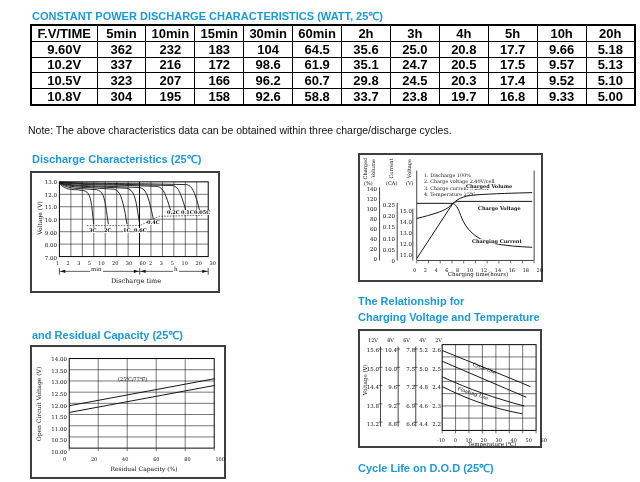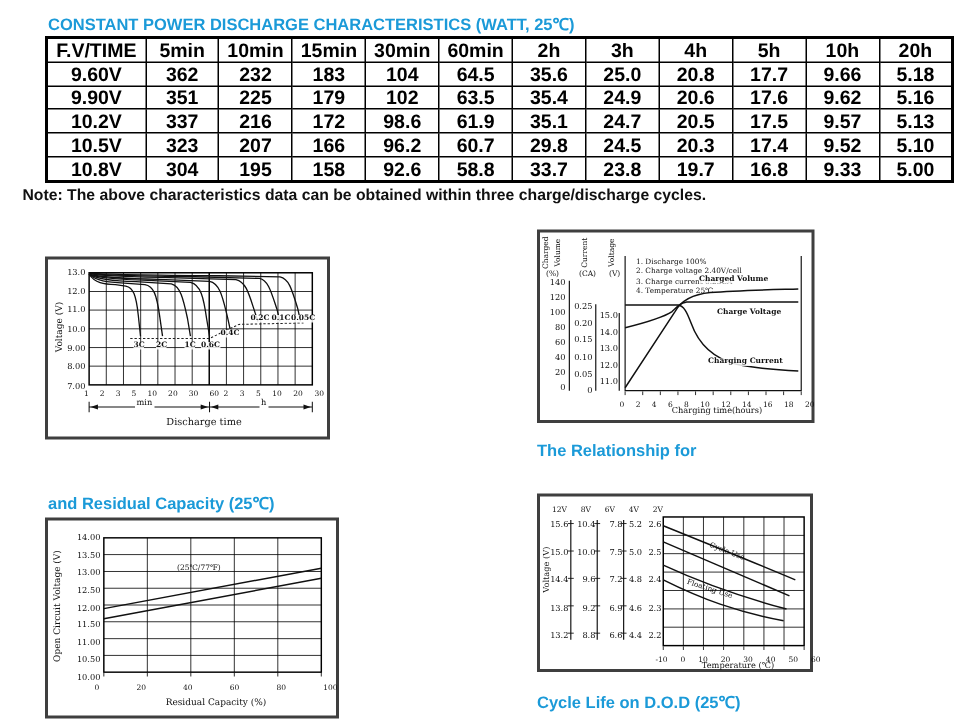--- a/index.html
+++ b/index.html
@@ -3,21 +3,21 @@
 <meta charset="utf-8">
 <style>
   html,body{margin:0;padding:0;background:#fff;}
   .page{position:relative;width:640px;height:482px;background:#fff;overflow:hidden;
         font-family:"Liberation Sans",sans-serif;}
   .main-title{position:absolute;left:32px;top:8px;font-size:11px;font-weight:700;color:#1b9ad8;text-align:right;}
   .chart-title{position:absolute;font-size:11px;font-weight:700;color:#1b9ad8;white-space:nowrap;}
   .power-table{position:absolute;left:30px;top:24px;width:606px;border-collapse:collapse;
         table-layout:fixed;border:2px solid #000;font-size:13px;font-weight:700;color:#000;}
   .power-table th,.power-table td{border:1.5px solid #000;text-align:center;padding:0;height:14.8px;line-height:1;}
-  .note{position:absolute;left:15px;top:124px;font-size:10.5px;font-weight:700;color:#111;text-align:right;}
+  .note{position:absolute;left:28px;top:124px;font-size:10.5px;font-weight:400;color:#111;text-align:right;}
   .panel{position:absolute;background:#fff;border:2px solid #3f3f3f;box-sizing:border-box;}
   .panel svg{position:absolute;left:0;top:0;}
   .tickcol{position:absolute;display:flex;flex-direction:column;justify-content:space-between;}
   .tickcol span{display:block;text-align:right;line-height:1;font:5.5px "DejaVu Serif",serif;color:#111;}
   .tickrow{position:absolute;display:flex;justify-content:space-between;}
   .tickrow span{display:block;text-align:center;line-height:1;font:5px "DejaVu Serif",serif;color:#111;}
   .rlabel{position:absolute;transform:rotate(-90deg);transform-origin:center;white-space:nowrap;
         text-align:center;font:6px "DejaVu Serif",serif;color:#111;line-height:1;}
   .clabel{position:absolute;font:5px "DejaVu Serif",serif;font-weight:700;color:#111;line-height:1;
         white-space:nowrap;background:rgba(255,255,255,.85);}
@@ -73,34 +73,20 @@
           <td>232</td>
           <td>183</td>
           <td>104</td>
           <td>64.5</td>
           <td>35.6</td>
           <td>25.0</td>
           <td>20.8</td>
           <td>17.7</td>
           <td>9.66</td>
           <td>5.18</td>
-        </tr>
-        <tr>
-          <td>9.90V</td>
-          <td>351</td>
-          <td>225</td>
-          <td>179</td>
-          <td>102</td>
-          <td>63.5</td>
-          <td>35.4</td>
-          <td>24.9</td>
-          <td>20.6</td>
-          <td>17.6</td>
-          <td>9.62</td>
-          <td>5.16</td>
         </tr>
         <tr>
           <td>10.2V</td>
           <td>337</td>
           <td>216</td>
           <td>172</td>
           <td>98.6</td>
           <td>61.9</td>
           <td>35.1</td>
           <td>24.7</td>
@@ -135,20 +121,21 @@
           <td>19.7</td>
           <td>16.8</td>
           <td>9.33</td>
           <td>5.00</td>
         </tr>
       </tbody>
   </table>
 
   <div class="note">Note: The above characteristics data can be obtained within three charge/discharge cycles.</div>
 
+  <div class="chart-title" style="left:32px;top:151px">Discharge Characteristics (25℃)</div>
 
   <div class="panel" style="left:30px;top:171px;width:190px;height:122px">
     <svg width="186" height="118" viewBox="0 0 190 120" preserveAspectRatio="none">
       <rect x="28" y="9" width="152" height="76" fill="none" stroke="#000" stroke-width="1"></rect>
       <g stroke="#000" stroke-width="0.55">
         <path d="M39.7,9V85 M51.4,9V85 M63.1,9V85 M74.8,9V85 M86.5,9V85 M98.2,9V85 M121.5,9V85 M133.2,9V85 M144.9,9V85 M156.6,9V85 M168.3,9V85"></path>
         <path d="M109.8,9V85" stroke-width="1"></path>
         <path d="M28,21.7H180 M28,34.3H180 M28,47H180 M28,59.7H180 M28,72.3H180"></path>
       </g>
       <g fill="none" stroke="#111" stroke-width="0.9">
@@ -320,20 +307,21 @@
         <span>20</span>
         <span>40</span>
         <span>60</span>
         <span>80</span>
         <span>100</span>
       </div>
     <div class="xlabel" style="left:38px;top:119px;width:148px;font-size:6px">Residual Capacity (%)</div>
   </div>
 
   <div class="chart-title" style="left:358px;top:295px">The Relationship for</div>
+  <div class="chart-title" style="left:358px;top:311px">Charging Voltage and Temperature</div>
 
   <div class="panel" style="left:358px;top:329px;width:184px;height:119px">
     <svg width="180" height="115" viewBox="0 0 184 118" preserveAspectRatio="none">
       <g stroke="#111" stroke-width="0.8" fill="none">
         <path d="M21,16V98 M39,16V98 M57,16V98"></path>
       </g>
       <g stroke="#111" stroke-width="0.6">
         <path d="M19,18.5h4 M19,37.3h4 M19,56h4 M19,74.8h4 M19,93.5h4"></path>
         <path d="M37,18.5h4 M37,37.3h4 M37,56h4 M37,74.8h4 M37,93.5h4"></path>
         <path d="M55,18.5h4 M55,37.3h4 M55,56h4 M55,74.8h4 M55,93.5h4"></path>

